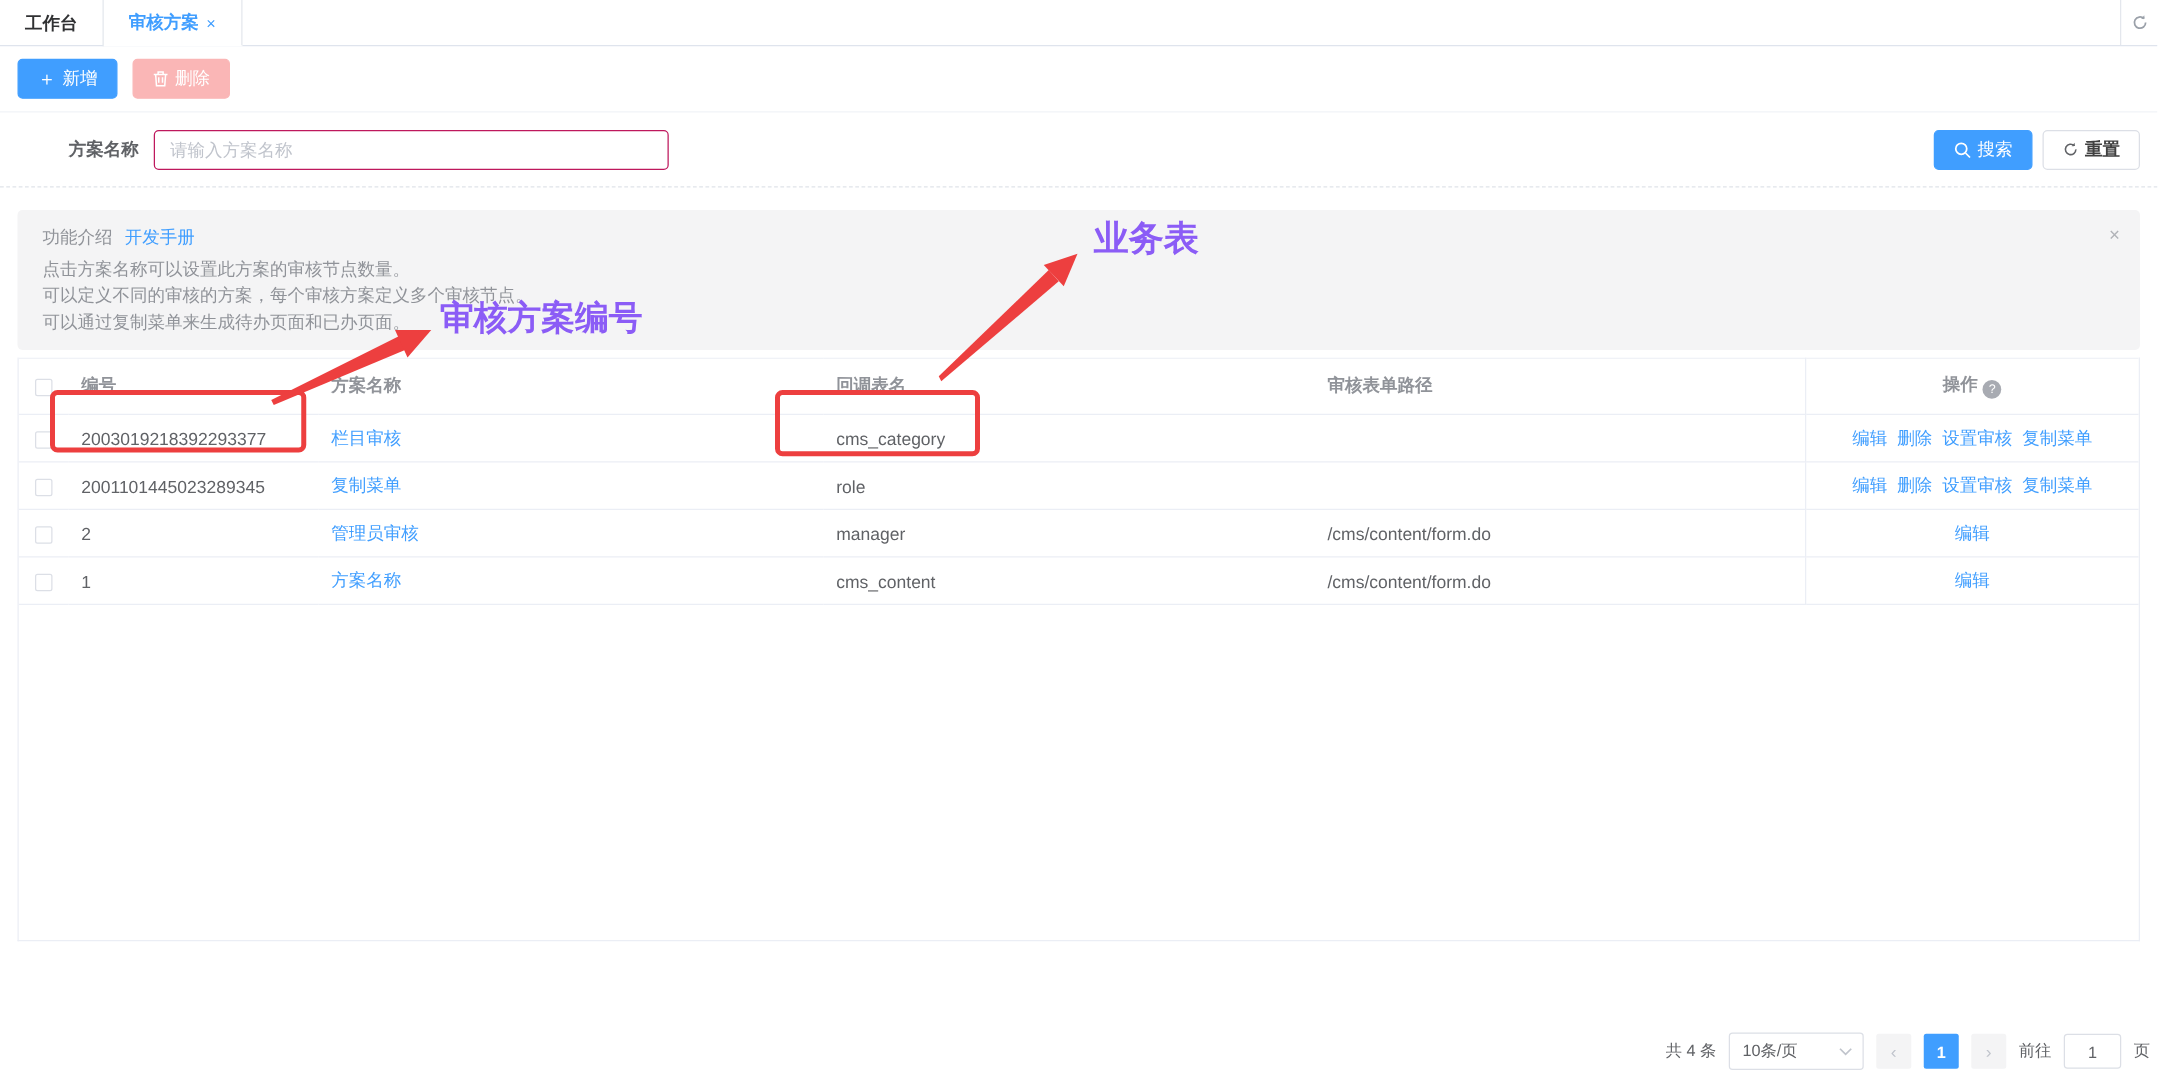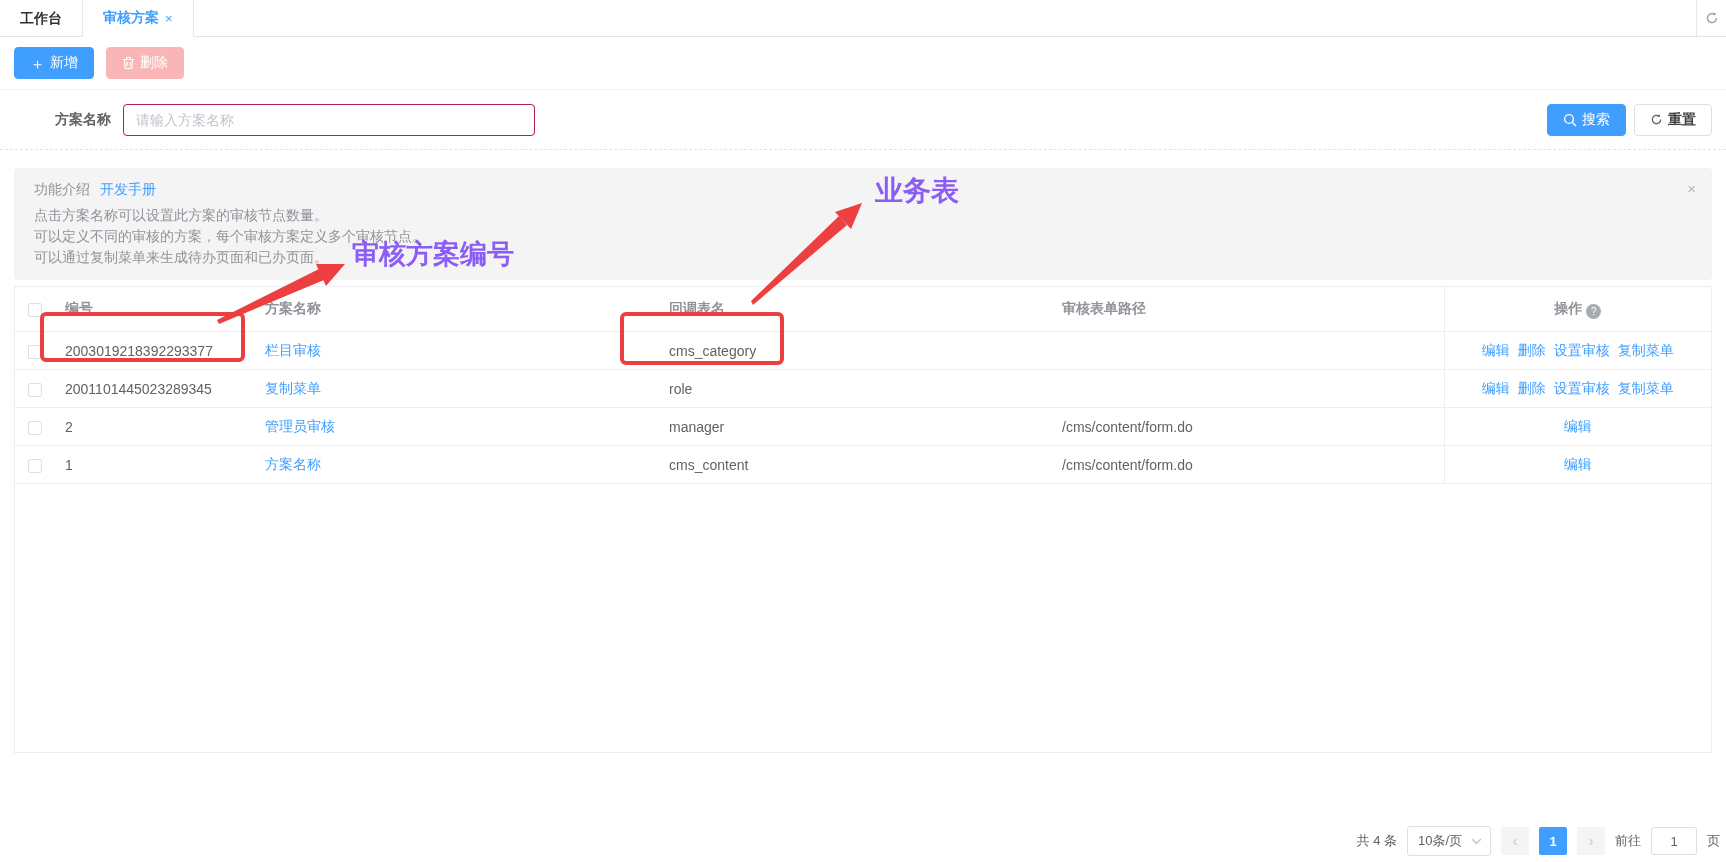--- a/index.html
+++ b/index.html
@@ -63,21 +63,21 @@
   a.link { color:#409eff; text-decoration:none; cursor:pointer; }
   td.ops, th.ops { text-align:center; }
   td.ops a { margin:0 4px; }
   .qmark { display:inline-flex; width:15px; height:15px; border-radius:50%; background:#a8abb2;
     color:#fff; font-size:10px; align-items:center; justify-content:center; vertical-align:-2px;
     margin-left:4px; font-weight:400; }
 
   
   .pagination { position:absolute; right:6px; top:826px; display:flex; align-items:center;
     gap:10px; font-size:13px; color:#606266; }
-  .pg-select { display:flex; align-items:center; justify-content:space-between; width:84px;
+  .pg-select { display:flex; align-items:center; justify-content:space-between; width:108px;
     height:30px; border:1px solid #dcdfe6; border-radius:3px; padding:0 8px 0 10px;
     background:#fff; cursor:pointer; color:#606266; }
   .pg-select .chev { color:#c0c4cc; }
   .pg-btn { min-width:28px; height:28px; display:flex; align-items:center; justify-content:center;
     background:#f4f4f5; border-radius:2px; color:#606266; cursor:pointer; font-size:14px; }
   .pg-btn.disabled { color:#c0c4cc; }
   .pg-page { min-width:28px; height:28px; display:flex; align-items:center; justify-content:center;
     background:#409eff; color:#fff; border-radius:2px; font-weight:700; cursor:pointer; }
   .pg-goto-input { width:46px; height:28px; border:1px solid #dcdfe6; border-radius:3px;
     text-align:center; font-size:13px; color:#606266; outline:none;

